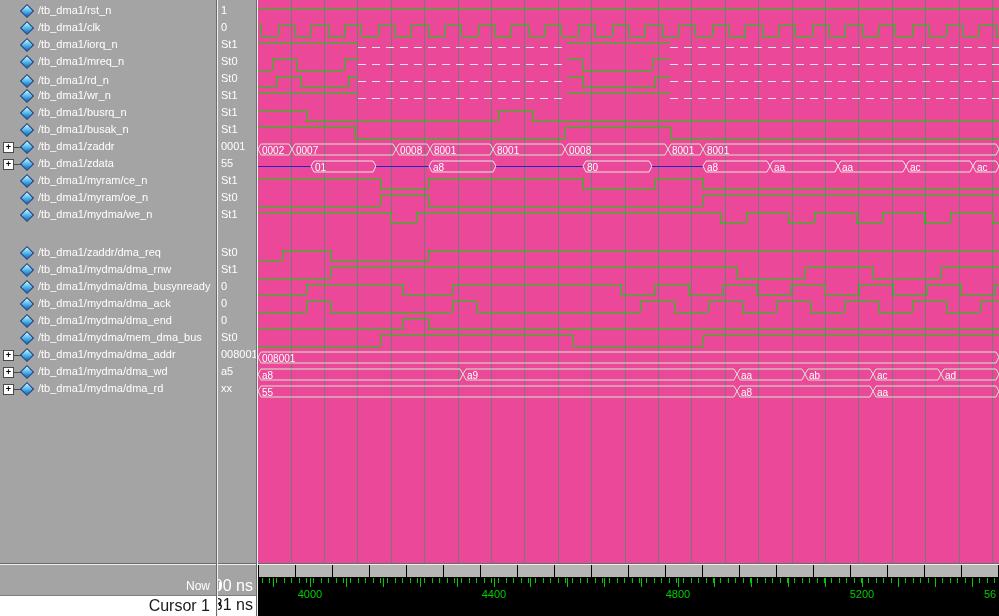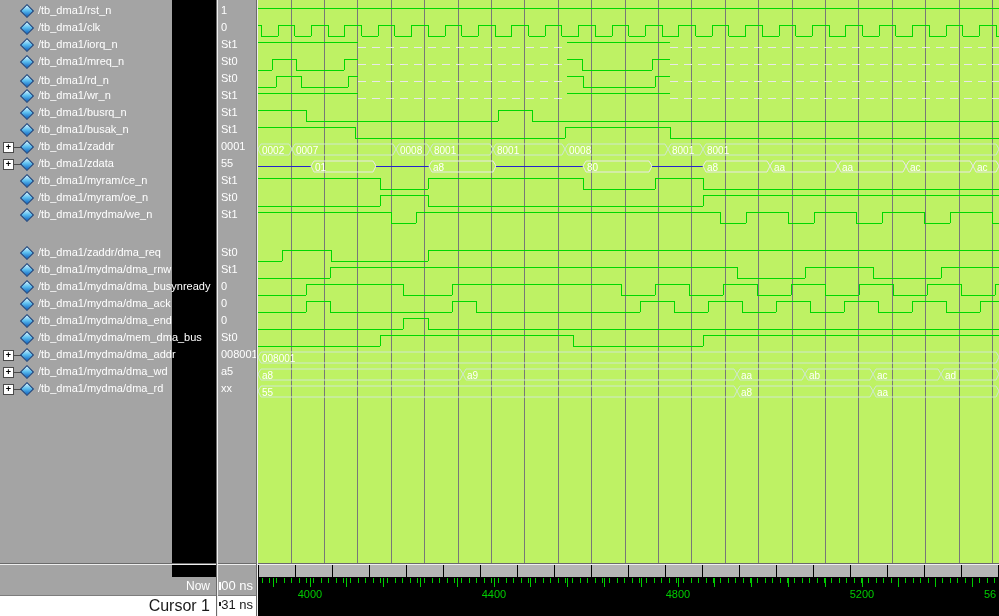--- a/index.html
+++ b/index.html
@@ -1,47 +1,47 @@
 <!DOCTYPE html>
 <html><head>
 <meta charset="utf-8">
 <style>
   html,body{margin:0;padding:0;background:#555;}
   #screen{position:relative;width:999px;height:616px;background:#000;overflow:hidden;
           font-family:"Liberation Sans",sans-serif;-webkit-font-smoothing:none;}
   
-  #names-panel{position:absolute;left:0;top:0;width:172px;height:577px;background:#a4a4a4;}
+  #names-panel{position:absolute;left:0;top:0;width:216px;height:577px;background:#a4a4a4;}
   #values-panel{position:absolute;left:218px;top:0;width:38px;height:577px;background:#a4a4a4;}
   .vgroove-d{position:absolute;top:0;width:1px;height:616px;background:#6b6b6b;}
   .vgroove-l{position:absolute;top:0;width:1px;height:616px;background:#efefef;}
   .name-row{position:absolute;left:0;width:216px;height:17px;line-height:17px;color:#ffffff;
             font-size:11px;white-space:nowrap;overflow:hidden;}
   .name-label{position:absolute;left:38px;top:0;}
   .dia{position:absolute;left:22px;top:4px;width:8px;height:8px;transform:rotate(45deg);
        background:linear-gradient(135deg,#d8f4ff 0%,#5ec0f0 45%,#0f62c0 100%);border:1px solid #123f7e;}
   .exp{position:absolute;left:3px;top:4px;width:9px;height:9px;background:#ffffff;border:1px solid #4a4a4a;
        color:#000;font-size:9px;line-height:8px;text-align:center;font-weight:bold;}
   .conn{position:absolute;left:13px;top:9px;width:9px;height:1px;background:#4a4a4a;}
   .value-row{position:absolute;left:0;width:38px;height:17px;line-height:17px;color:#ffffff;
              font-size:11px;padding-left:3px;white-space:nowrap;overflow:hidden;}
   
-  #wave{position:absolute;left:258px;top:0;width:741px;height:563px;background:#bef264;}
+  #wave{position:absolute;left:258px;top:0;width:741px;height:563px;background:#ec4899;}
   
   #hgroove-d{position:absolute;left:0;top:563px;width:999px;height:1px;background:#6b6b6b;}
   #hgroove-l{position:absolute;left:0;top:564px;width:999px;height:1px;background:#efefef;}
   
   #tickband{position:absolute;left:258px;top:565px;width:741px;height:12px;background:#b6b6b6;
             background-image:repeating-linear-gradient(to right,#000 0 1px,transparent 1px 37px);}
   #ruler{position:absolute;left:258px;top:577px;width:741px;height:39px;background:#000;}
   
   #now-row{position:absolute;left:0;top:577px;width:256px;height:18px;background:#a4a4a4;}
   #now-label{position:absolute;left:0;top:0;width:210px;height:18px;line-height:18px;text-align:right;
              color:#ffffff;font-size:12px;}
   .val-cell{position:absolute;left:218px;top:0;width:37px;height:18px;overflow:hidden;}
-  .val-cell span{position:absolute;right:2px;top:0;height:18px;line-height:18px;font-size:13px;white-space:nowrap;}
+  .val-cell span{position:absolute;right:2px;top:0;height:18px;line-height:18px;font-size:16px;white-space:nowrap;}
   #now-row .val-cell span{color:#ffffff;}
   .sliver{position:absolute;left:1px;top:5px;width:2px;height:8px;background:#ffffff;}
   #cursor-row{position:absolute;left:0;top:596px;width:256px;height:20px;background:#ffffff;}
   #cursor-label{position:absolute;left:0;top:0;width:210px;height:20px;line-height:19px;text-align:right;
                 color:#1a1a1a;font-size:16px;}
   #cursor-row .val-cell span{color:#1a1a1a;}
   #cursor-row .sliver{background:#1a1a1a;top:6px;height:4px;width:2px;}
   #row-sep{position:absolute;left:0;top:595px;width:256px;height:1px;background:#7d7d7d;}
 </style>
 </head>

